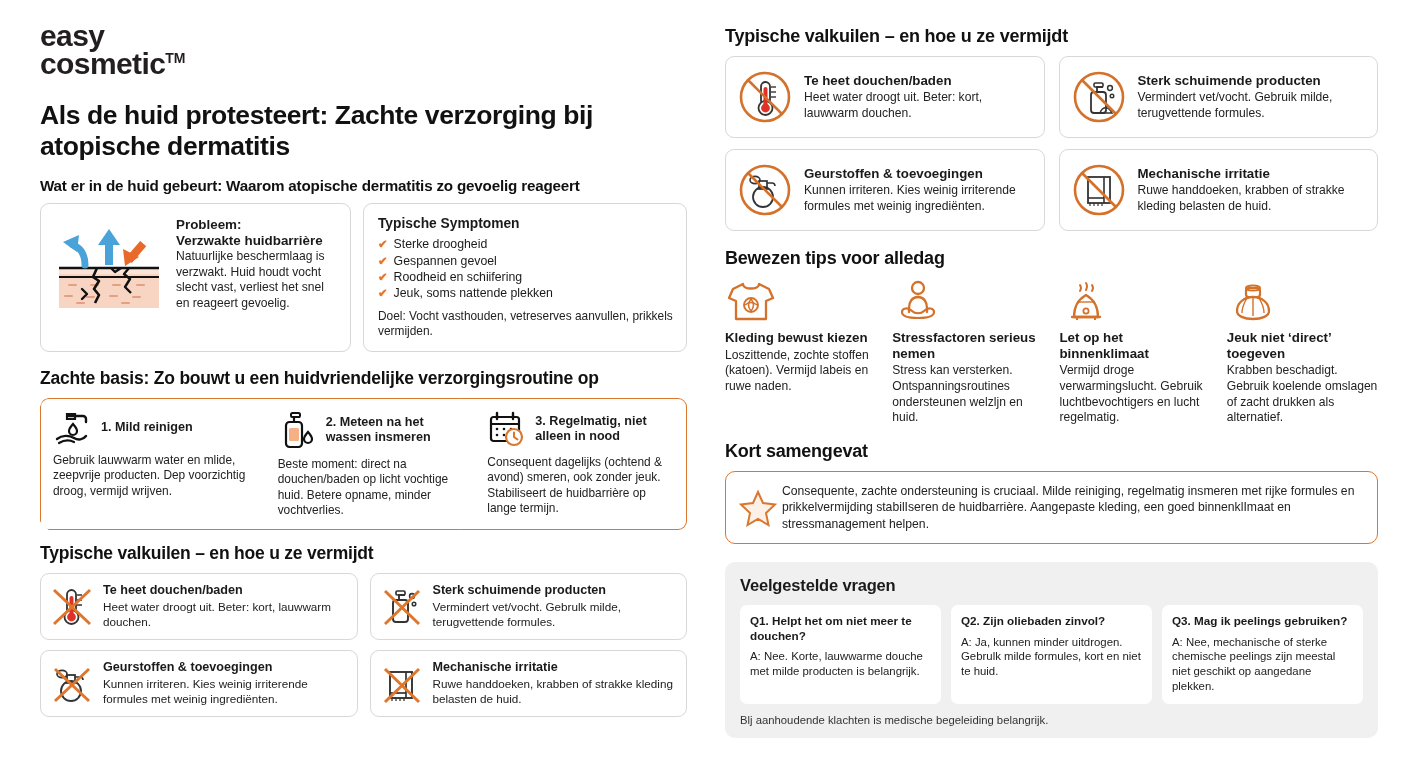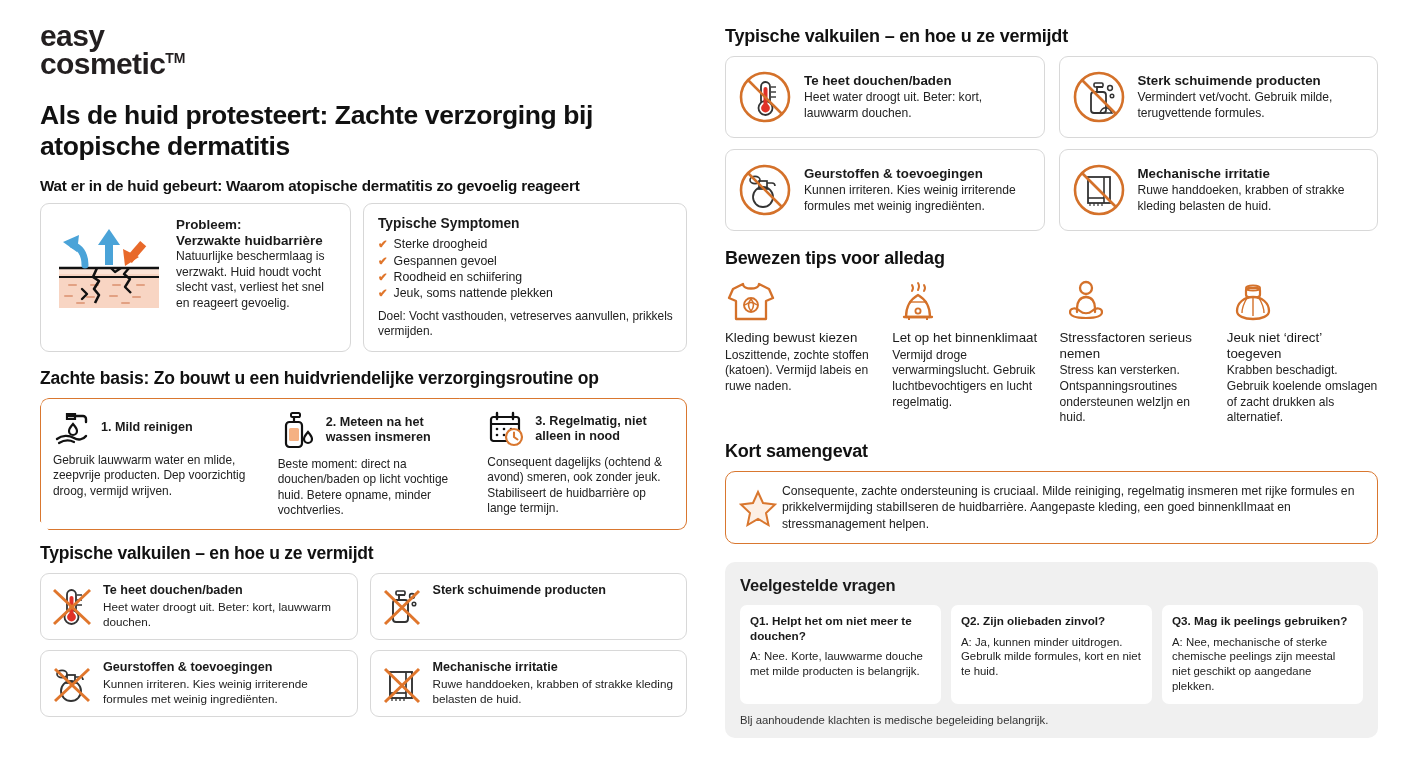--- a/index.html
+++ b/index.html
@@ -85,21 +85,21 @@
     padding: 11px 10px 11px 10px; display: flex; gap: 10px; align-items: center;
     min-height: 74px;
   }
   .pitfall-r .ptxt h4 { font-size: 13.3px; font-weight: bold; margin-bottom: 2px; line-height: 1.18; }
   .pitfall-r .ptxt p { font-size: 12.1px; line-height: 1.28; color: #222; }
 
   
   .tips { display: grid; grid-template-columns: repeat(4, 1fr); gap: 0 16px; }
   .tip { }
   .tip .ticon { height: 46px; margin-bottom: 6px; }
-  .tip h4 { font-size: 13.3px; font-weight: normal; line-height: 1.17; margin-bottom: 2px; }
+  .tip h4 { font-size: 13.3px; font-weight: bold; line-height: 1.17; margin-bottom: 2px; }
   .tip p { font-size: 12.1px; line-height: 1.3; color: #222; }
 
   
   .summary {
     border: 1.6px solid #d9772f; border-radius: 10px; background: #fff;
     padding: 11px 14px 11px 12px; display: flex; gap: 4px; align-items: center;
   }
   .summary p { font-size: 12.2px; line-height: 1.35; color: #222; }
 
   
@@ -299,20 +299,21 @@
             <path d="M20 16 V11 h6" fill="none" stroke="#333" stroke-width="1.9"></path>
             <rect x="17" y="7" width="9" height="4" rx="1.2" fill="none" stroke="#333" stroke-width="1.7"></rect>
             <circle cx="33" cy="12" r="2.4" fill="none" stroke="#333" stroke-width="1.6"></circle>
             <circle cx="35" cy="20" r="1.8" fill="none" stroke="#333" stroke-width="1.5"></circle>
             <line x1="6" y1="7" x2="40" y2="40" stroke="#e0762c" stroke-width="3"></line>
             <line x1="40" y1="7" x2="6" y2="40" stroke="#e0762c" stroke-width="3"></line>
           </svg>
         </span>
         <div class="ptxt">
           <h4>Sterk schuimende producten</h4>
+          <p>Vermindert vet/vocht. Gebrulk milde, terugvettende formules.</p>
         </div>
       </div>
 
       <div class="pitfall">
         <span class="pic">
           <svg width="46" height="46" viewBox="0 0 46 46">
             <circle cx="22" cy="30" r="10" fill="#fff" stroke="#333" stroke-width="1.9"></circle>
             <rect x="18" y="14" width="8" height="8" fill="none" stroke="#333" stroke-width="1.8"></rect>
             <path d="M26 16 h5 a3 3 0 0 1 3 3" fill="none" stroke="#333" stroke-width="1.7"></path>
             <ellipse cx="13" cy="13" rx="5" ry="3.6" fill="none" stroke="#333" stroke-width="1.7"></ellipse>
@@ -447,49 +448,49 @@
             <path d="M20 27 q6 -5 12 0 M26 21 q-5 6 0 12 M26 21 q5 6 0 12" fill="none" stroke="#d4712a" stroke-width="1.5"></path>
           </svg>
         </div>
         <h4>Kleding bewust kiezen</h4>
         <p>Loszittende, zochte stoffen (katoen). Vermijd labeis en ruwe naden.</p>
       </div>
 
       <div class="tip">
         <div class="ticon">
           <svg width="52" height="46" viewBox="0 0 52 46">
+            <circle cx="26" cy="10" r="6" fill="none" stroke="#d4712a" stroke-width="2.3"></circle>
+            <path d="M26 19 C20 19, 17 24, 17 30 L17 34" fill="none" stroke="#d4712a" stroke-width="2.3" stroke-linecap="round"></path>
+            <path d="M26 19 C32 19, 35 24, 35 30 L35 34" fill="none" stroke="#d4712a" stroke-width="2.3" stroke-linecap="round"></path>
+            <path d="M10 34 C10 30, 16 29, 20 33 C23 36, 29 36, 32 33 C36 29, 42 30, 42 34 C42 38, 36 40, 26 40 C16 40, 10 38, 10 34 Z" fill="none" stroke="#d4712a" stroke-width="2.2" stroke-linejoin="round"></path>
+          </svg>
+        </div>
+        <h4>Stressfactoren serieus nemen</h4>
+        <p>Stress kan versterken. Ontspanningsroutines ondersteunen welzljn en huid.</p>
+      </div>
+
+      <div class="tip">
+        <div class="ticon">
+          <svg width="52" height="46" viewBox="0 0 52 46">
             <path d="M14 39 C14 28, 19 21, 26 17 C33 21, 38 28, 38 39 Z" fill="none" stroke="#d4712a" stroke-width="2.3" stroke-linejoin="round"></path>
             <line x1="12" y1="39" x2="40" y2="39" stroke="#d4712a" stroke-width="2.3" stroke-linecap="round"></line>
             <circle cx="26" cy="33" r="2.6" fill="none" stroke="#d4712a" stroke-width="1.8"></circle>
             <line x1="17" y1="39" x2="17" y2="42" stroke="#d4712a" stroke-width="2"></line>
             <line x1="35" y1="39" x2="35" y2="42" stroke="#d4712a" stroke-width="2"></line>
             <path d="M20 13 q2 -3 0 -6 M26 12 q2 -4 0 -7 M32 13 q2 -3 0 -6" fill="none" stroke="#d4712a" stroke-width="2" stroke-linecap="round"></path>
             <line x1="17" y1="24" x2="35" y2="24" stroke="#d4712a" stroke-width="1.4"></line>
           </svg>
         </div>
         <h4>Let op het binnenklimaat</h4>
         <p>Vermijd droge verwarmingslucht. Gebruik luchtbevochtigers en lucht regelmatig.</p>
       </div>
 
       <div class="tip">
         <div class="ticon">
           <svg width="52" height="46" viewBox="0 0 52 46">
-            <circle cx="26" cy="10" r="6" fill="none" stroke="#d4712a" stroke-width="2.3"></circle>
-            <path d="M26 19 C20 19, 17 24, 17 30 L17 34" fill="none" stroke="#d4712a" stroke-width="2.3" stroke-linecap="round"></path>
-            <path d="M26 19 C32 19, 35 24, 35 30 L35 34" fill="none" stroke="#d4712a" stroke-width="2.3" stroke-linecap="round"></path>
-            <path d="M10 34 C10 30, 16 29, 20 33 C23 36, 29 36, 32 33 C36 29, 42 30, 42 34 C42 38, 36 40, 26 40 C16 40, 10 38, 10 34 Z" fill="none" stroke="#d4712a" stroke-width="2.2" stroke-linejoin="round"></path>
-          </svg>
-        </div>
-        <h4>Stressfactoren serieus nemen</h4>
-        <p>Stress kan versterken. Ontspanningsroutines ondersteunen welzljn en huid.</p>
-      </div>
-
-      <div class="tip">
-        <div class="ticon">
-          <svg width="52" height="46" viewBox="0 0 52 46">
             <path d="M10 33 C10 25, 17 19, 26 19 C35 19, 42 25, 42 33 C42 38, 35 41, 26 41 C17 41, 10 38, 10 33 Z" fill="none" stroke="#d4712a" stroke-width="2.3"></path>
             <rect x="19" y="10" width="14" height="9" rx="2.5" fill="none" stroke="#d4712a" stroke-width="2.2"></rect>
             <ellipse cx="26" cy="10" rx="7" ry="2.6" fill="none" stroke="#d4712a" stroke-width="2"></ellipse>
             <path d="M20 20 C17 25, 15 30, 15 35 M26 20 L26 38 M32 20 C35 25, 37 30, 37 35" fill="none" stroke="#d4712a" stroke-width="1.4"></path>
           </svg>
         </div>
         <h4>Jeuk niet ‘direct’ toegeven</h4>
         <p>Krabben beschadigt. Gebruik koelende omslagen of zacht drukken als alternatief.</p>
       </div>
     </div>

